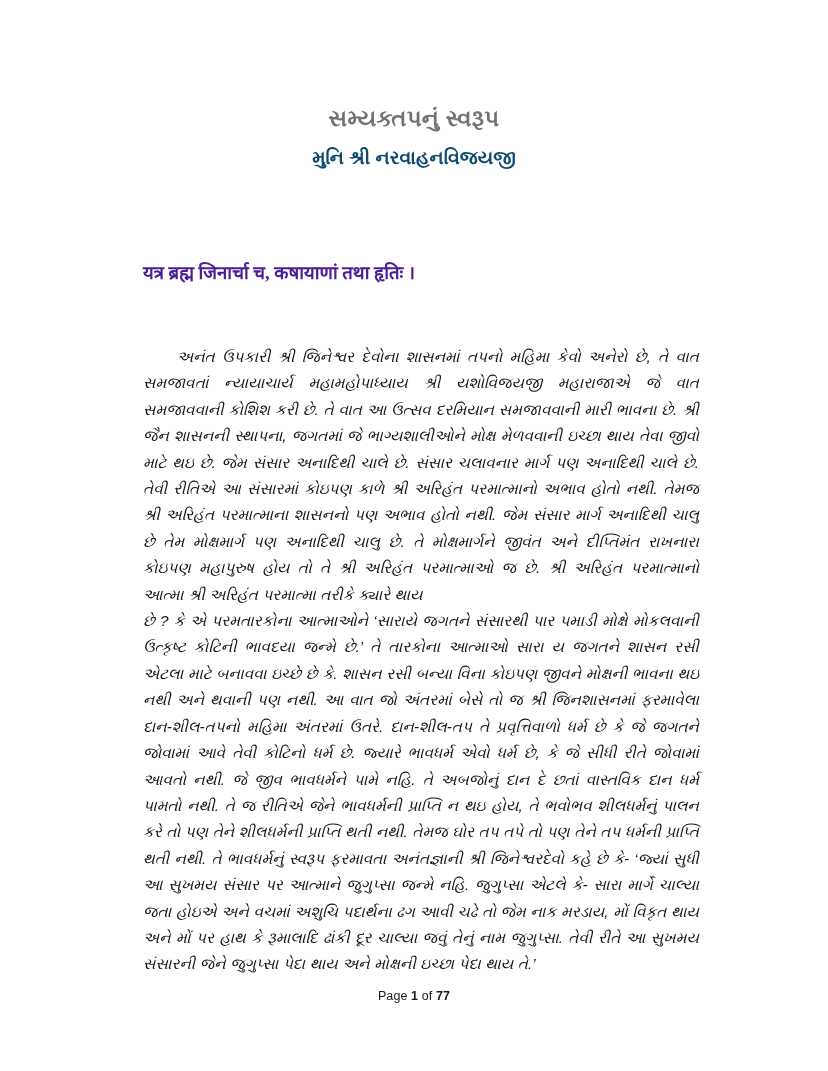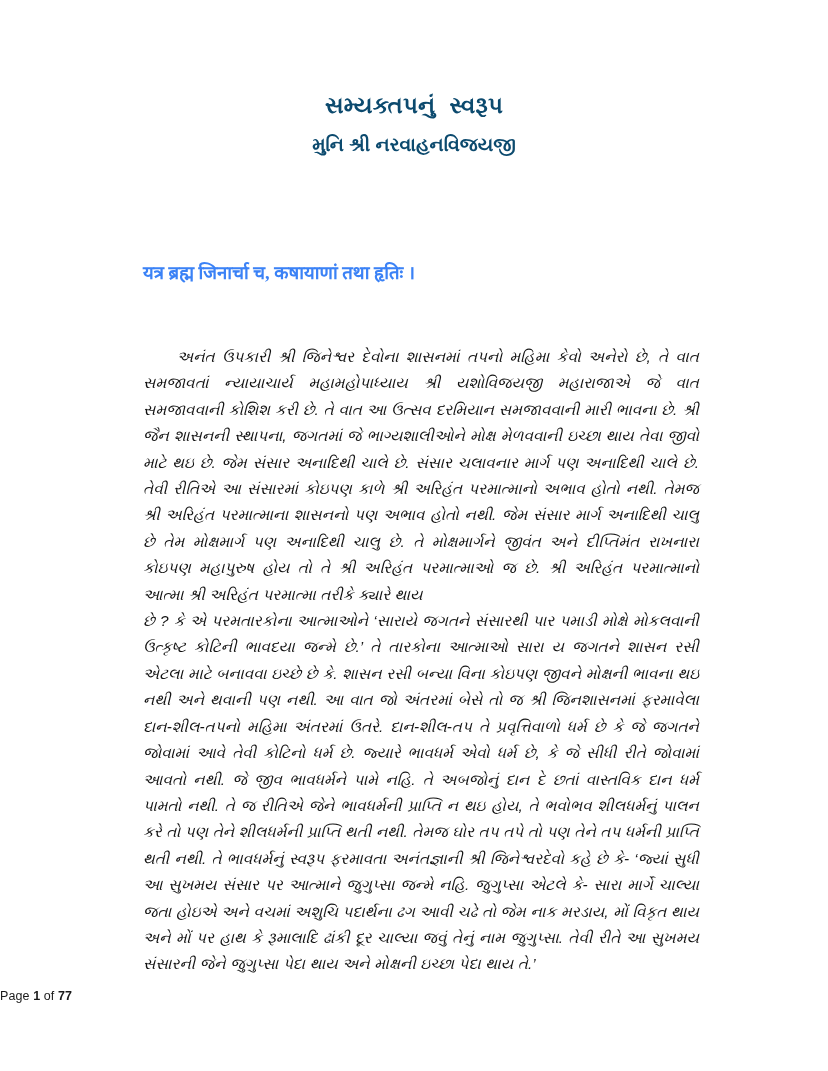--- a/index.html
+++ b/index.html
@@ -24,27 +24,27 @@
 
   
   .title-block {
     position: absolute;
     top: 92px;
     left: 0;
     width: 828px;
     text-align: center;
   }
   .doc-title {
-    font-family: Liberation Mono, monospace;
+    font-family: Liberation Sans, sans-serif;
     font-size: 23px;
     font-weight: bold;
     line-height: 1.35;
     letter-spacing: 0.2px;
-    color: #0c4a6e;
-    margin: 0;
+    color: #737373;
+    margin: 11px;
     padding: 0;
   }
   .doc-subtitle {
     font-family: "Liberation Sans", "DejaVu Sans", sans-serif;
     font-size: 19px;
     font-weight: bold;
     line-height: 1.35;
     color: #0c4a6e;
     margin: 0;
     padding: 0;
@@ -56,21 +56,21 @@
     position: absolute;
     top: 258px;
     left: 143px;
     width: 556px;
   }
   .verse-line {
     font-family: "Liberation Serif", "DejaVu Serif", serif;
     font-size: 18.5px;
     font-weight: bold;
     line-height: 30px;
-    color: #3b82f6;
+    color: #4c1d95;
     white-space: pre;
   }
 
   
   .body-block {
     position: absolute;
     top: 344px;
     left: 143px;
     width: 556px;
   }
@@ -90,20 +90,21 @@
   .body-para.cont {
     text-indent: 0;
   }
 
   
   .footer {
     position: absolute;
     top: 986px;
     left: 0;
     width: 828px;
+    text-align: center;
   }
   .footer-text {
     font-family: "Liberation Sans", "DejaVu Sans", sans-serif;
     font-size: 12.5px;
     color: #1a1a1a;
     letter-spacing: 0.1px;
   }
   .footer-text b {
     font-weight: bold;
   }

